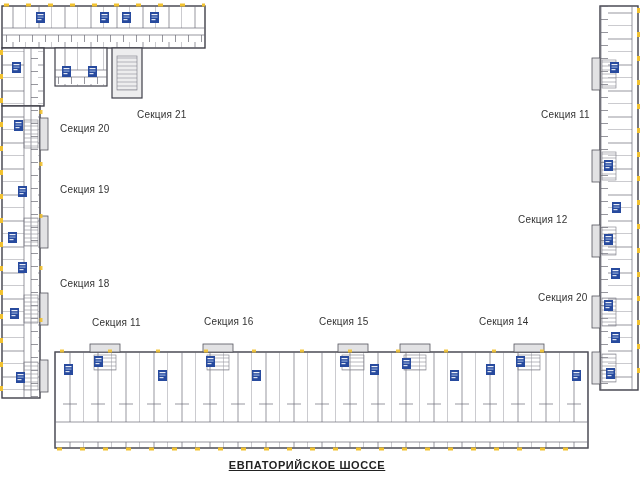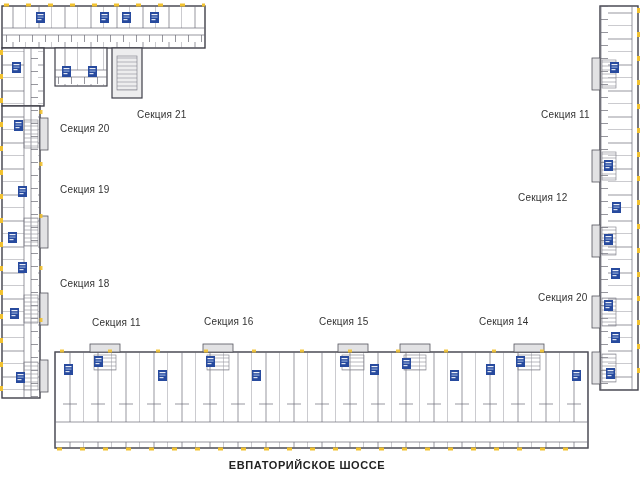--- a/index.html
+++ b/index.html
@@ -22,20 +22,21 @@
   .street-label {
     position: absolute;
     left: 0;
     top: 459px;
     width: 614px;
     text-align: center;
     font-size: 11px;
     font-weight: bold;
     color: #222222;
     letter-spacing: 0.6px;
+    text-decoration: underline;
   }
 </style>
 </head>
 <body>
 
 <div id="stage">
 
   <svg id="plan-svg" width="640" height="480" viewBox="0 0 640 480">
     <defs>
 
@@ -157,21 +158,21 @@
       <use href="#logo" x="612" y="202"></use>
         <use href="#logo" x="604" y="234"></use>
       <use href="#logo" x="611" y="268"></use>
         <use href="#logo" x="604" y="300"></use>
       <use href="#logo" x="611" y="332"></use>
         <use href="#logo" x="606" y="368"></use>
     </g>
   </svg>
 
   <div class="section-label" style="left:541px; top:109px;">Секция 11</div>
-  <div class="section-label" style="left:518px; top:192px;text-align:right;">Секция 12</div>
+  <div class="section-label" style="left:518px; top:214px;text-align:right;">Секция 12</div>
   <div class="section-label" style="left:538px; top:292px;">Секция 20</div>
   <div class="section-label" style="left:479px; top:316px;">Секция 14</div>
   <div class="section-label" style="left:319px; top:316px;">Секция 15</div>
   <div class="section-label" style="left:204px; top:316px;text-align:center;">Секция 16</div>
   <div class="section-label" style="left:92px;  top:317px;">Секция 11</div>
   <div class="section-label" style="left:60px;  top:278px;">Секция 18</div>
   <div class="section-label" style="left:60px;  top:184px;">Секция 19</div>
   <div class="section-label" style="left:60px;  top:123px;text-align:right;">Секция 20</div>
   <div class="section-label" style="left:137px; top:109px;">Секция 21</div>
 

